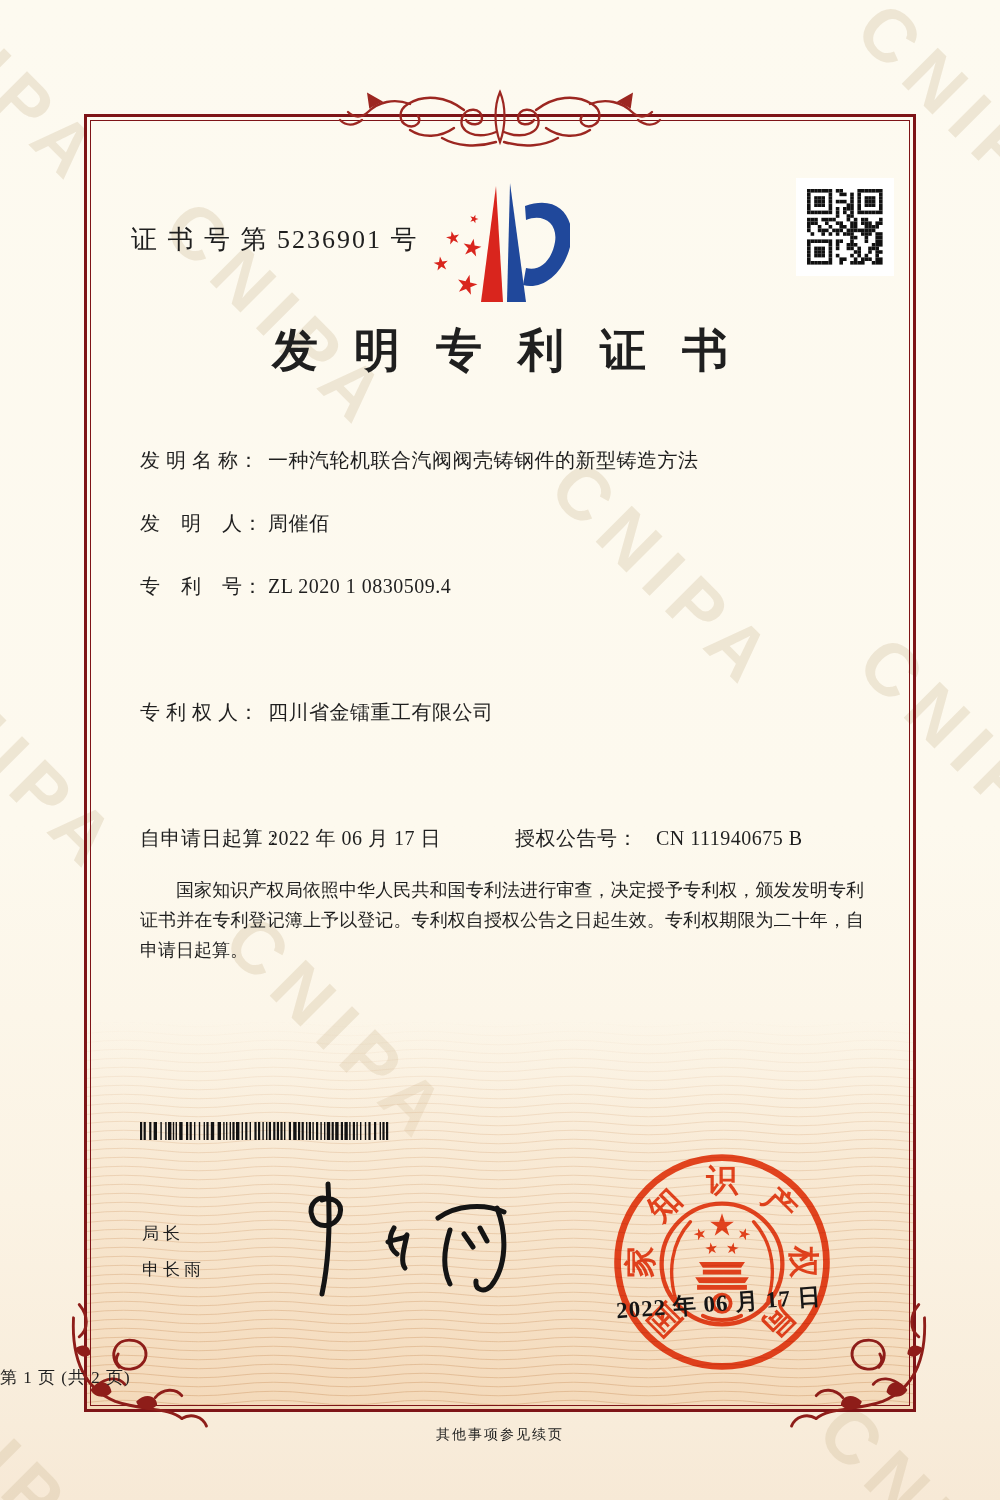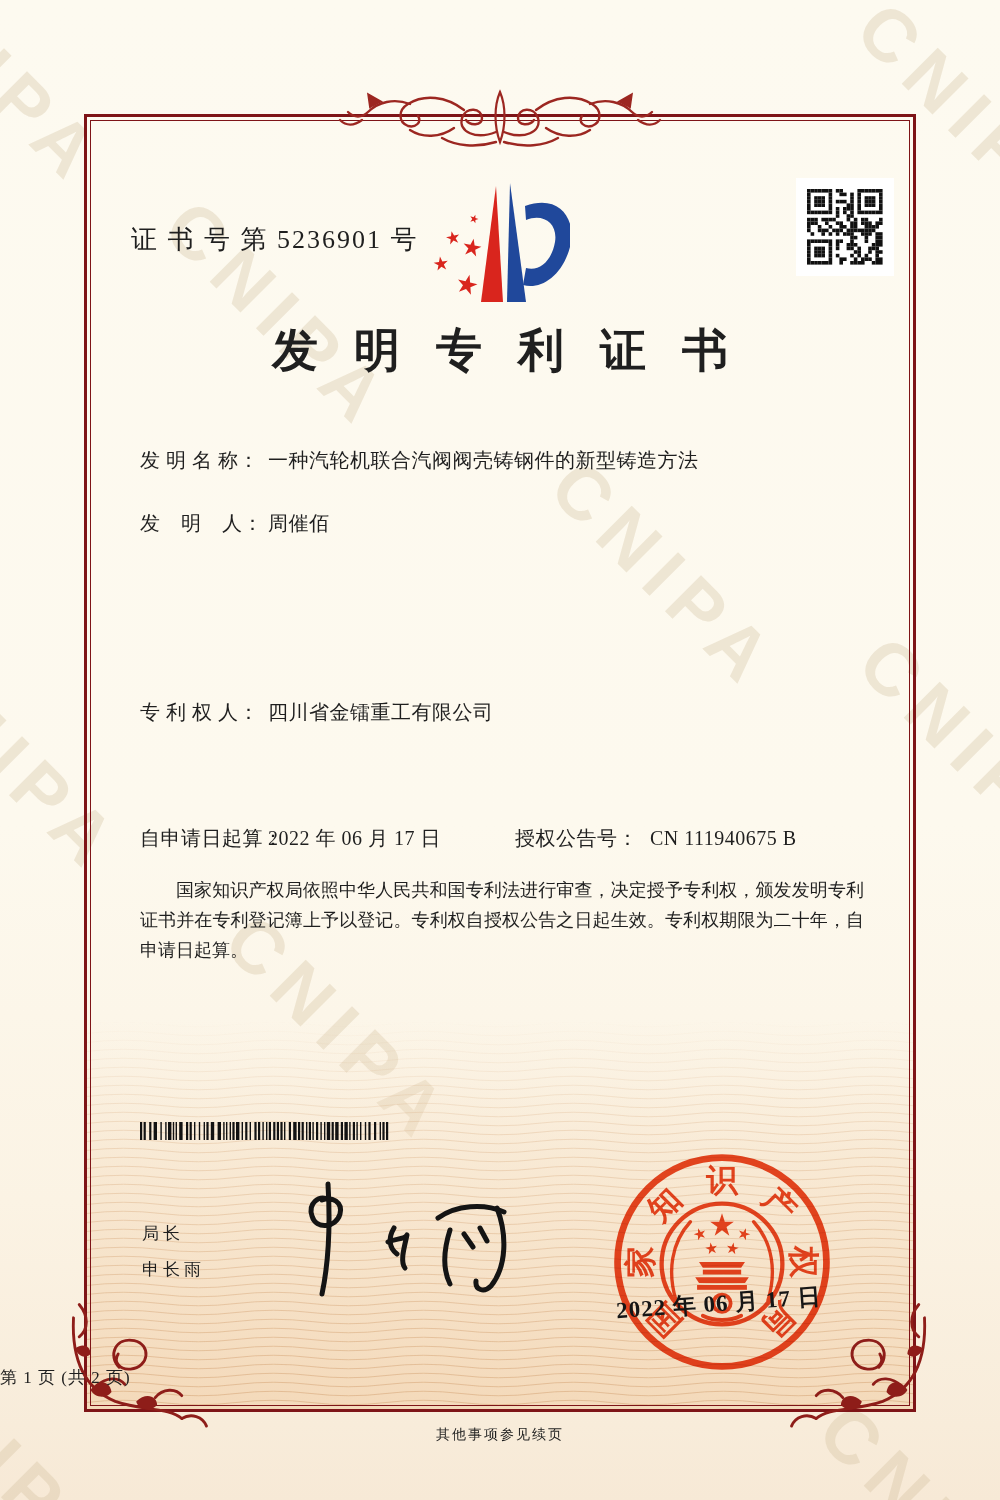--- a/index.html
+++ b/index.html
@@ -24,21 +24,21 @@
   
   .cert-no{position:absolute;left:131px;top:186px;font-size:26px;letter-spacing:2px;margin-top:36px;}
   .title{
     position:absolute;left:0;right:0;top:320px;text-align:center;
     font-size:46px;font-weight:600;letter-spacing:36px;margin-right:-36px;
   }
   .row{position:absolute;left:140px;width:726px;font-size:20px;white-space:nowrap;}
   .lab{display:inline-block;width:128px;letter-spacing:.5px;}
   .val{letter-spacing:.5px;}
   .pair2{position:absolute;left:375px;top:0;}
-  .pair2 .lab{width:auto;margin-right:12px;}
+  .pair2 .lab{width:auto;margin-right:18px;}
   .body-text{position:absolute;left:140px;top:875px;width:724px;font-size:18px;line-height:30px;text-align:justify;}
   .body-text p{margin:0 0 7px 0;text-indent:2em;}
   .director{position:absolute;left:142px;font-size:17px;letter-spacing:4px;}
   .page-info{position:absolute;left:0;right:0;top:1366px;font-size:17px;letter-spacing:1px;}
   .cont-note{position:absolute;left:0;right:0;top:1426px;text-align:center;font-size:14px;letter-spacing:2px;}
   .seal-date{
     position:absolute;left:616px;top:1288px;font-size:23px;font-weight:600;color:#161616;
     letter-spacing:1px;transform:rotate(-4deg);white-space:nowrap;
   }
   .qr-box{position:absolute;left:796px;top:178px;width:98px;height:98px;background:#fff;}
@@ -394,20 +394,23 @@
   </div>
 
   <div class="title">发明专利证书</div>
 
   <div class="row" style="top:447px">
     <span class="lab">发 明 名 称：</span><span class="val">一种汽轮机联合汽阀阀壳铸钢件的新型铸造方法</span>
   </div>
   <div class="row" style="top:510px">
     <span class="lab">发　明　人：</span><span class="val">周催佰</span>
   </div>
+  <div class="row" style="top:573px">
+    <span class="lab">专　利　号：</span><span class="val">ZL 2020 1 0830509.4</span>
+  </div>
   <div class="row" style="top:699px">
     <span class="lab">专 利 权 人：</span><span class="val">四川省金镭重工有限公司</span>
   </div>
   <div class="row" style="top:825px">
     <span class="lab">自申请日起算：</span><span class="val">2022 年 06 月 17 日</span>
     <span class="pair2">
       <span class="lab">授权公告号：</span><span class="val">CN 111940675 B</span>
     </span>
   </div>
 

